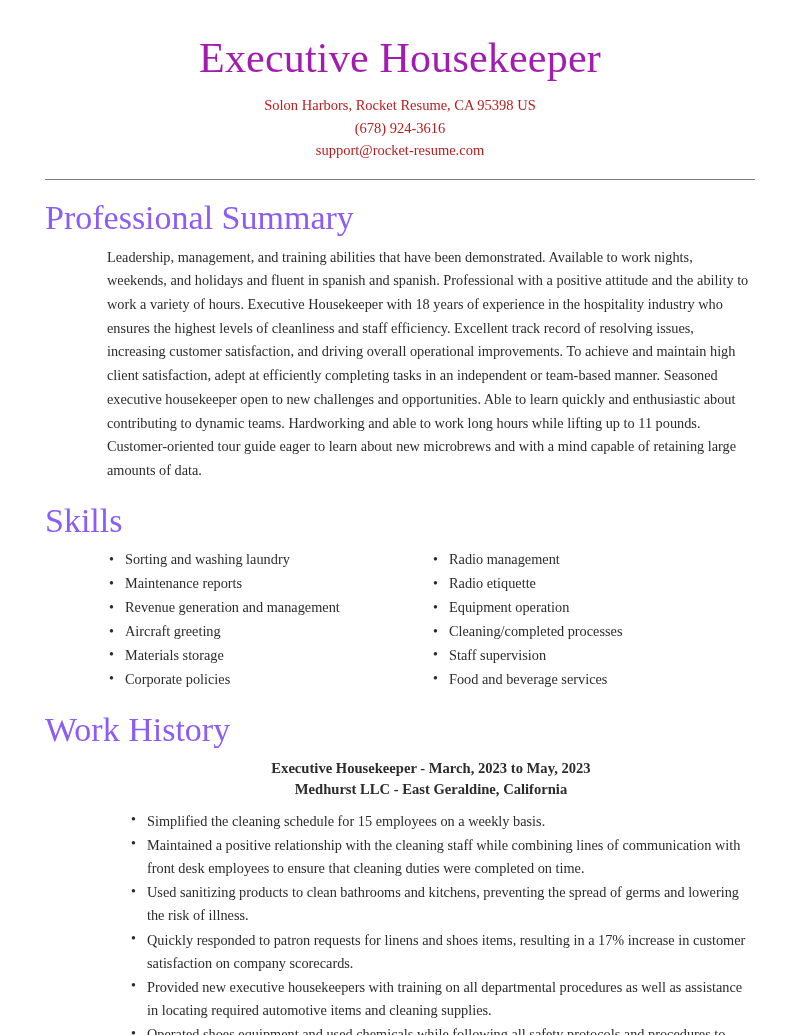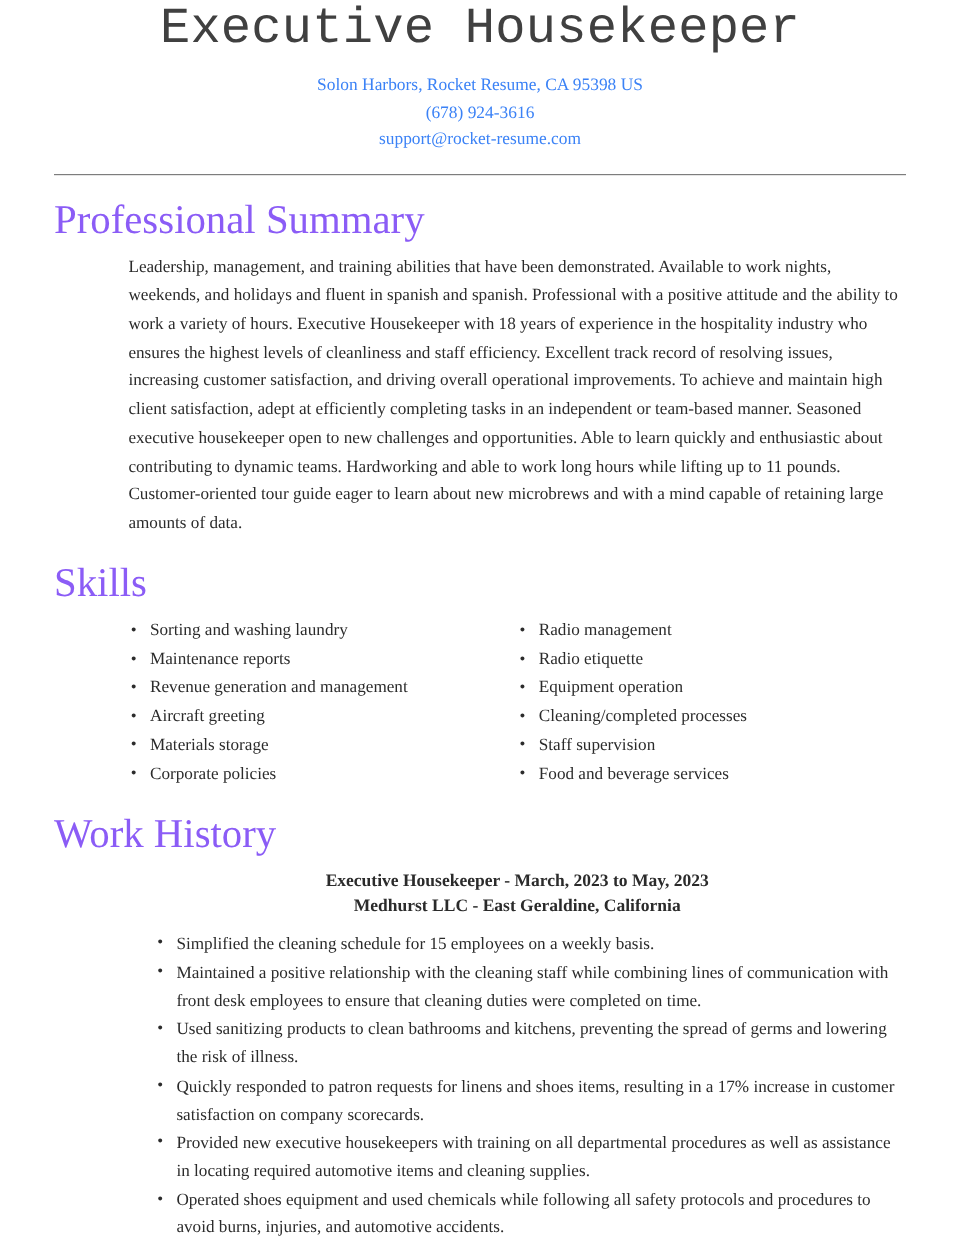--- a/index.html
+++ b/index.html
@@ -20,36 +20,37 @@
     width: 800px;
     height: 1035px;
     padding: 0 45px;
     overflow: hidden;
     position: relative;
   }
 
   
   .resume-title {
     text-align: center;
-    font-family: Liberation Mono, monospace;
+    font-family: Liberation Serif, serif;
     font-size: 42px;
     font-weight: 400;
     line-height: 1.15;
     letter-spacing: 0.2px;
-    color: #404040;
-    margin: 0;
+    color: #a21caf;
+    margin: 0;
+    padding-top: 34px;
   }
   .contact-block {
     text-align: center;
     margin-top: 12px;
   }
   .contact-line {
     font-size: 14.5px;
     line-height: 1.55;
-    color: #3b82f6;
+    color: #b91c1c;
     font-weight: 400;
   }
   .header-rule {
     border: none;
     border-top: 1.6px solid #7d7d7d;
     margin: 17px 0 0 0;
     width: 710px;
   }
 
   

